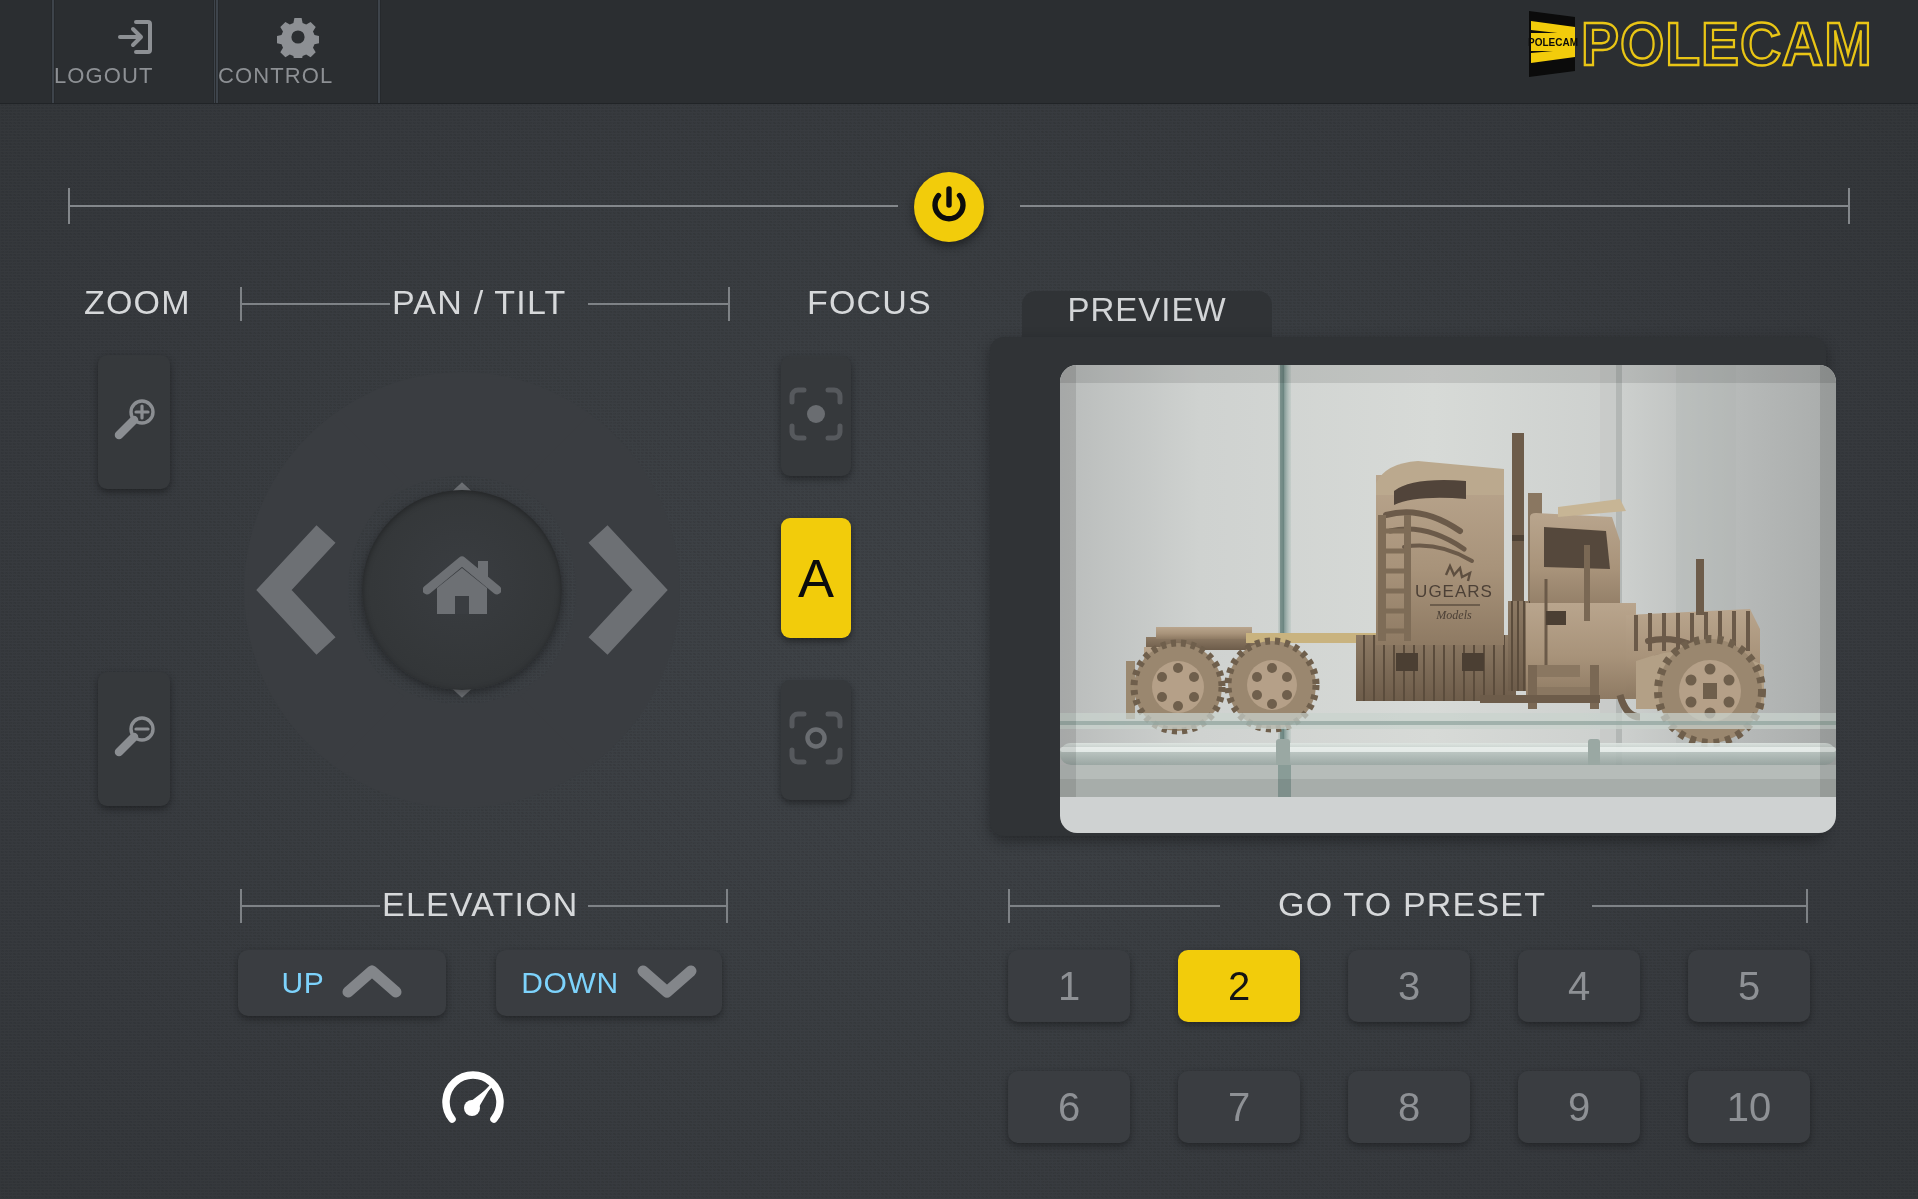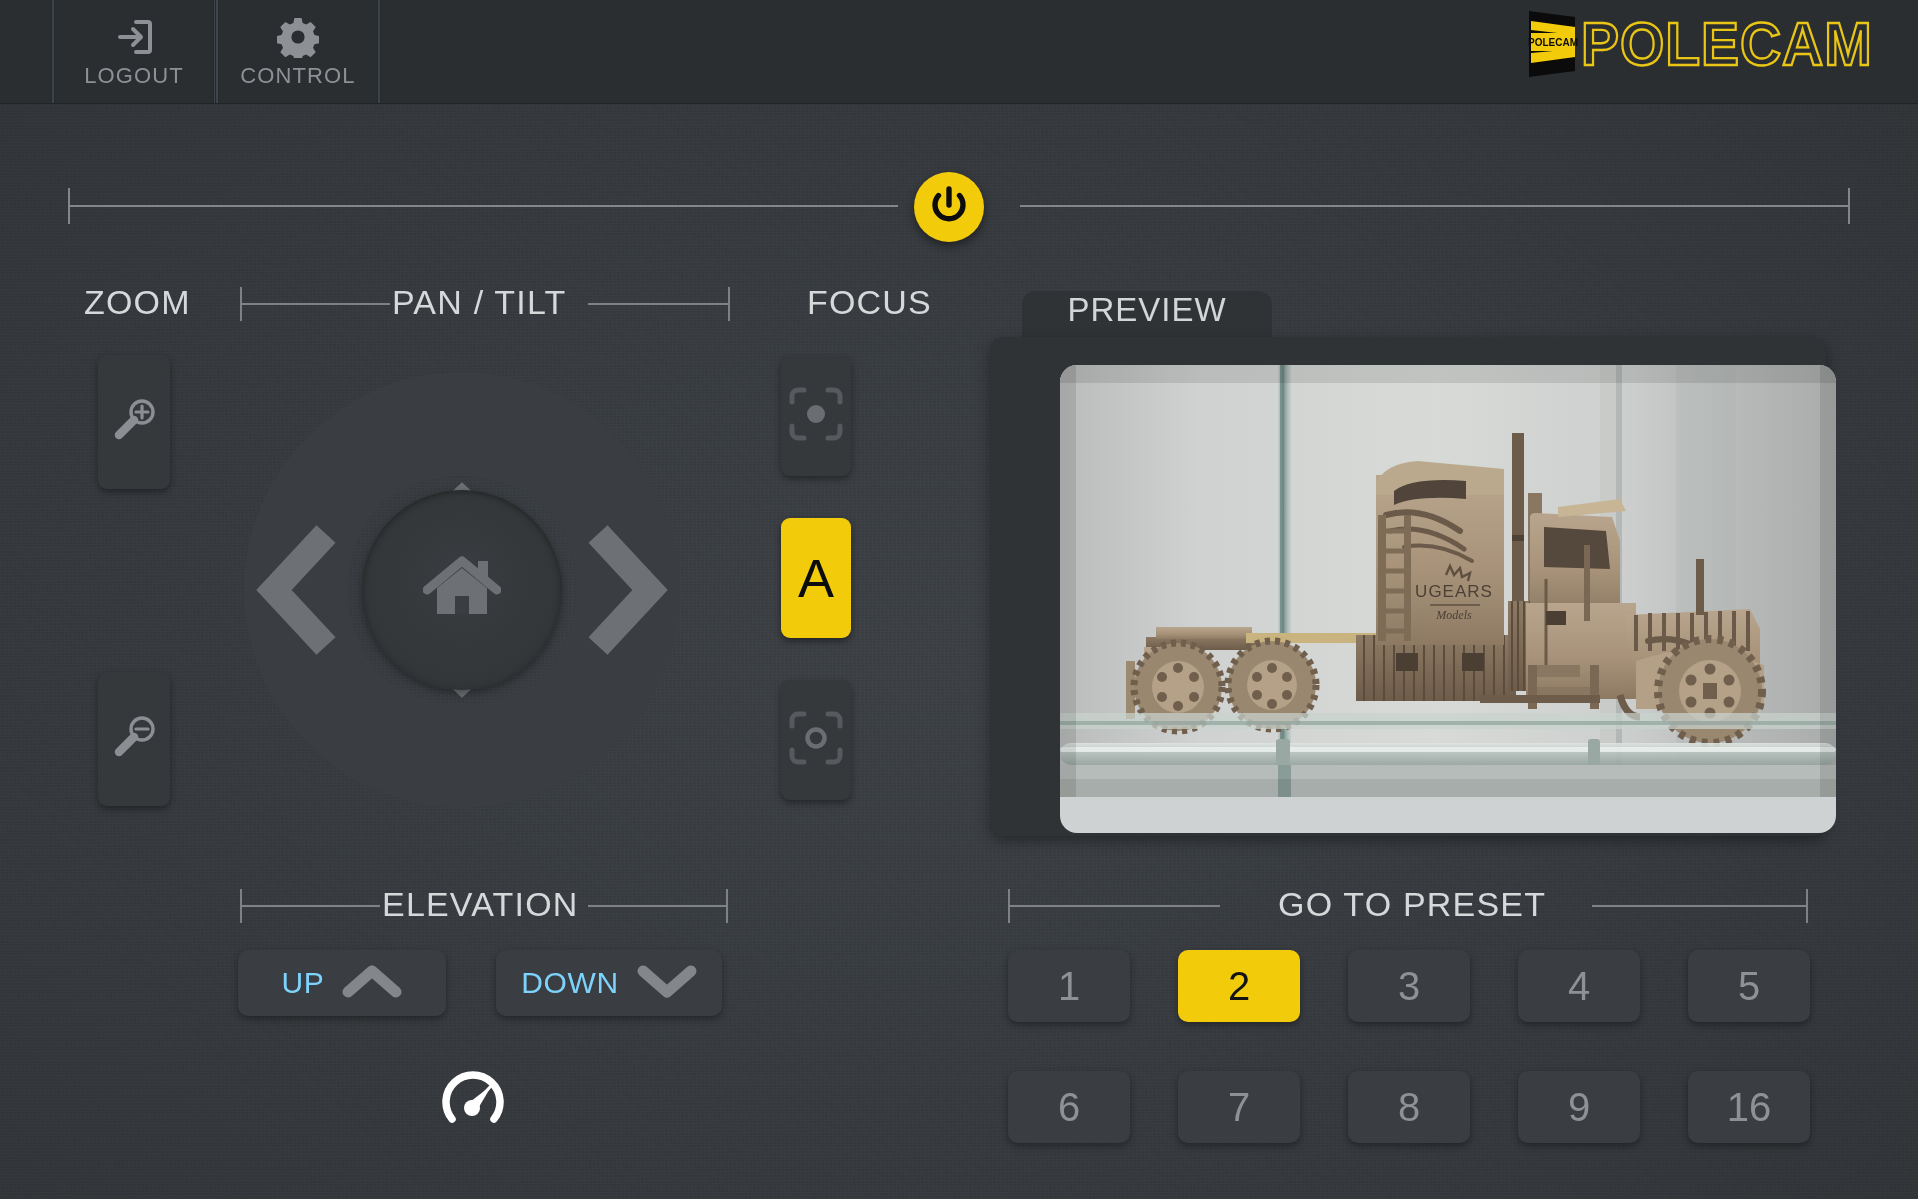--- a/index.html
+++ b/index.html
@@ -44,21 +44,21 @@
     content:""; position:absolute; left:0; bottom:0; width:100%; height:1px;
     background:#212427;
   }
   .navtabs { position: absolute; left: 0; top: 0; height: 104px; display: flex; }
   .navdiv {
     width: 2px; height: 104px; background: #3e444b;
     box-shadow: 1px 0 0 #26292c, -1px 0 0 #26292c;
   }
   .navtab {
     width: 160px; height: 104px;
-    display: flex; flex-direction: column; align-items: center; justify-content: center;
+    display: flex; flex-direction: column; justify-content: center;
     gap: 4px;
     cursor: pointer;
     user-select: none;
   }
   .navtab .ico { height: 44px; display:flex; align-items:center; justify-content:center; }
   .navtab .lbl {
     font-size: 22px; letter-spacing: 1.1px; font-weight: 400;
     color: #8d9094;
   }
   .navtab.active { background: #303336; }
@@ -677,16 +677,16 @@
   <div class="preset-btn" style="left:1178px; top:1071px;">
     <span class="n">7</span>
   </div>
   <div class="preset-btn" style="left:1348px; top:1071px;">
     <span class="n">8</span>
   </div>
   <div class="preset-btn" style="left:1518px; top:1071px;">
     <span class="n">9</span>
   </div>
   <div class="preset-btn" style="left:1688px; top:1071px;">
-    <span class="n">16</span>
+    <span class="n">10</span>
   </div>
 
 </div>
 
 </body></html>

